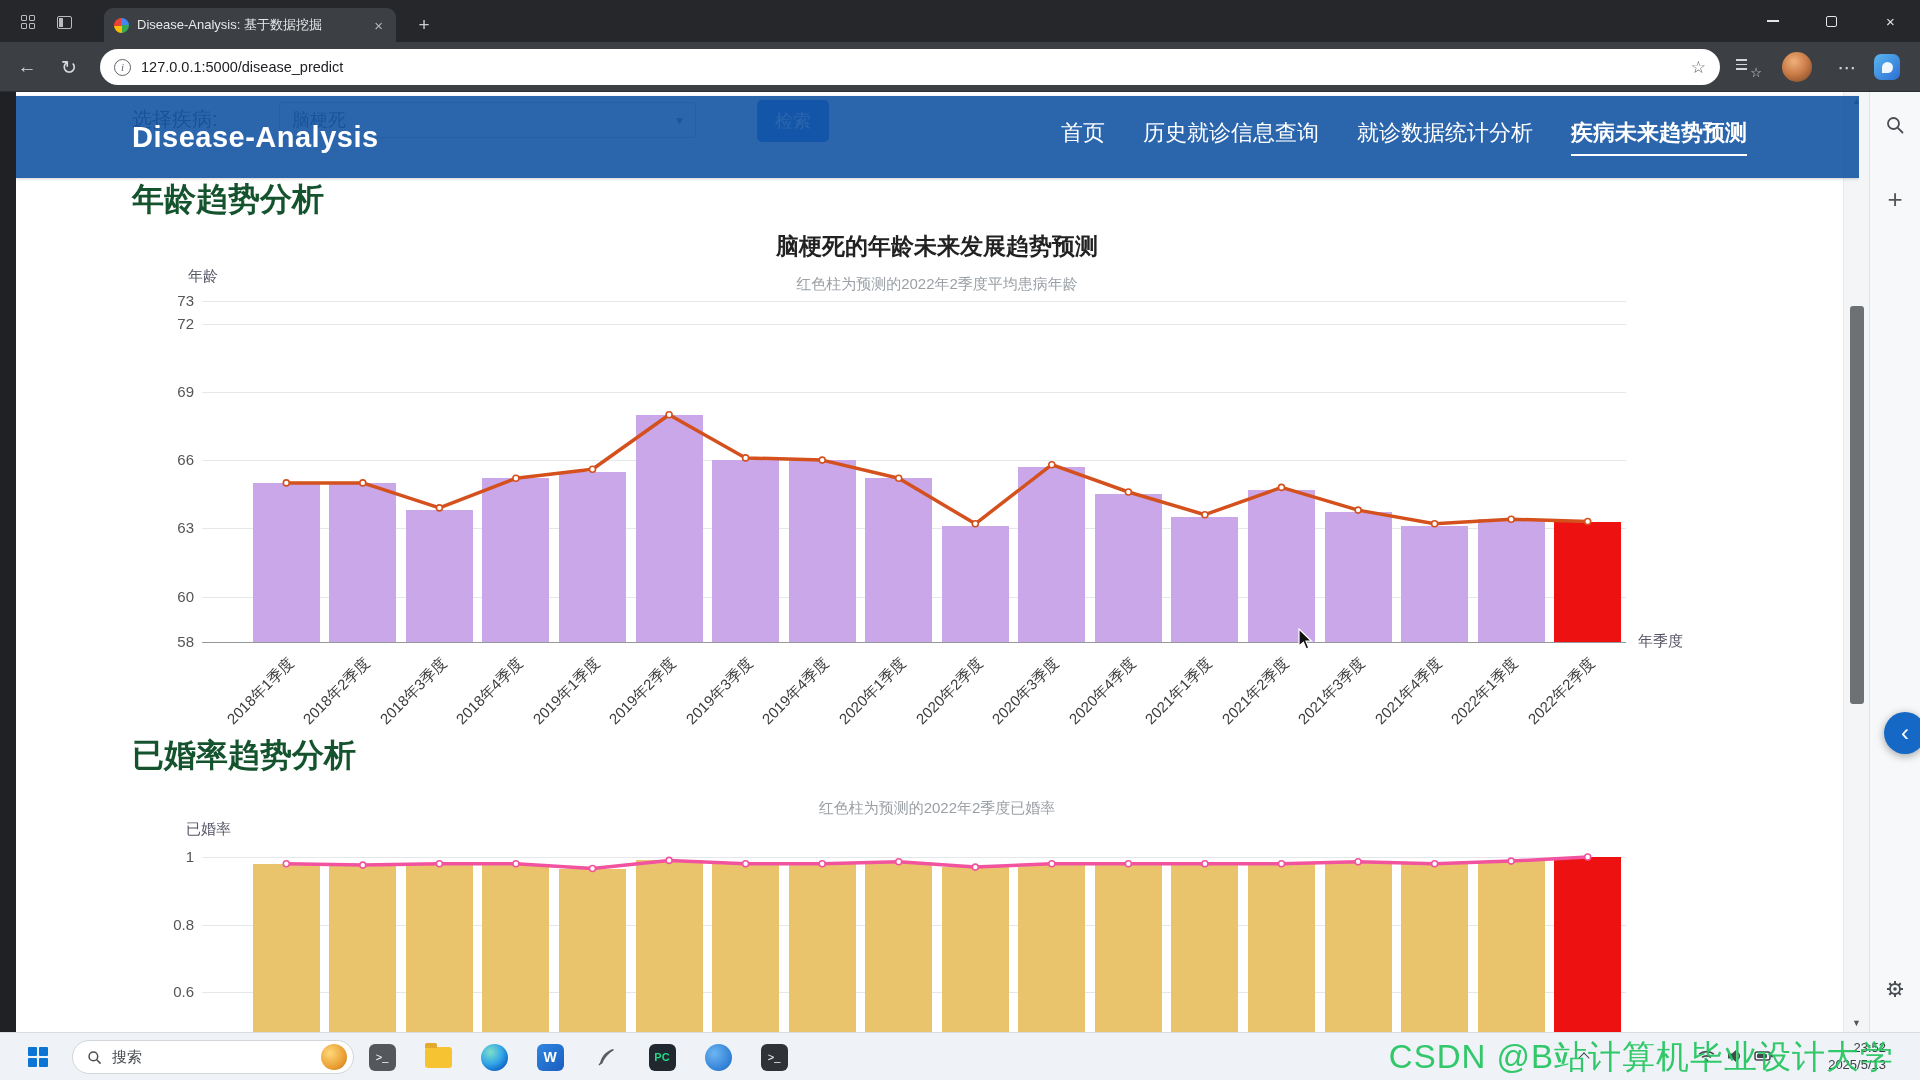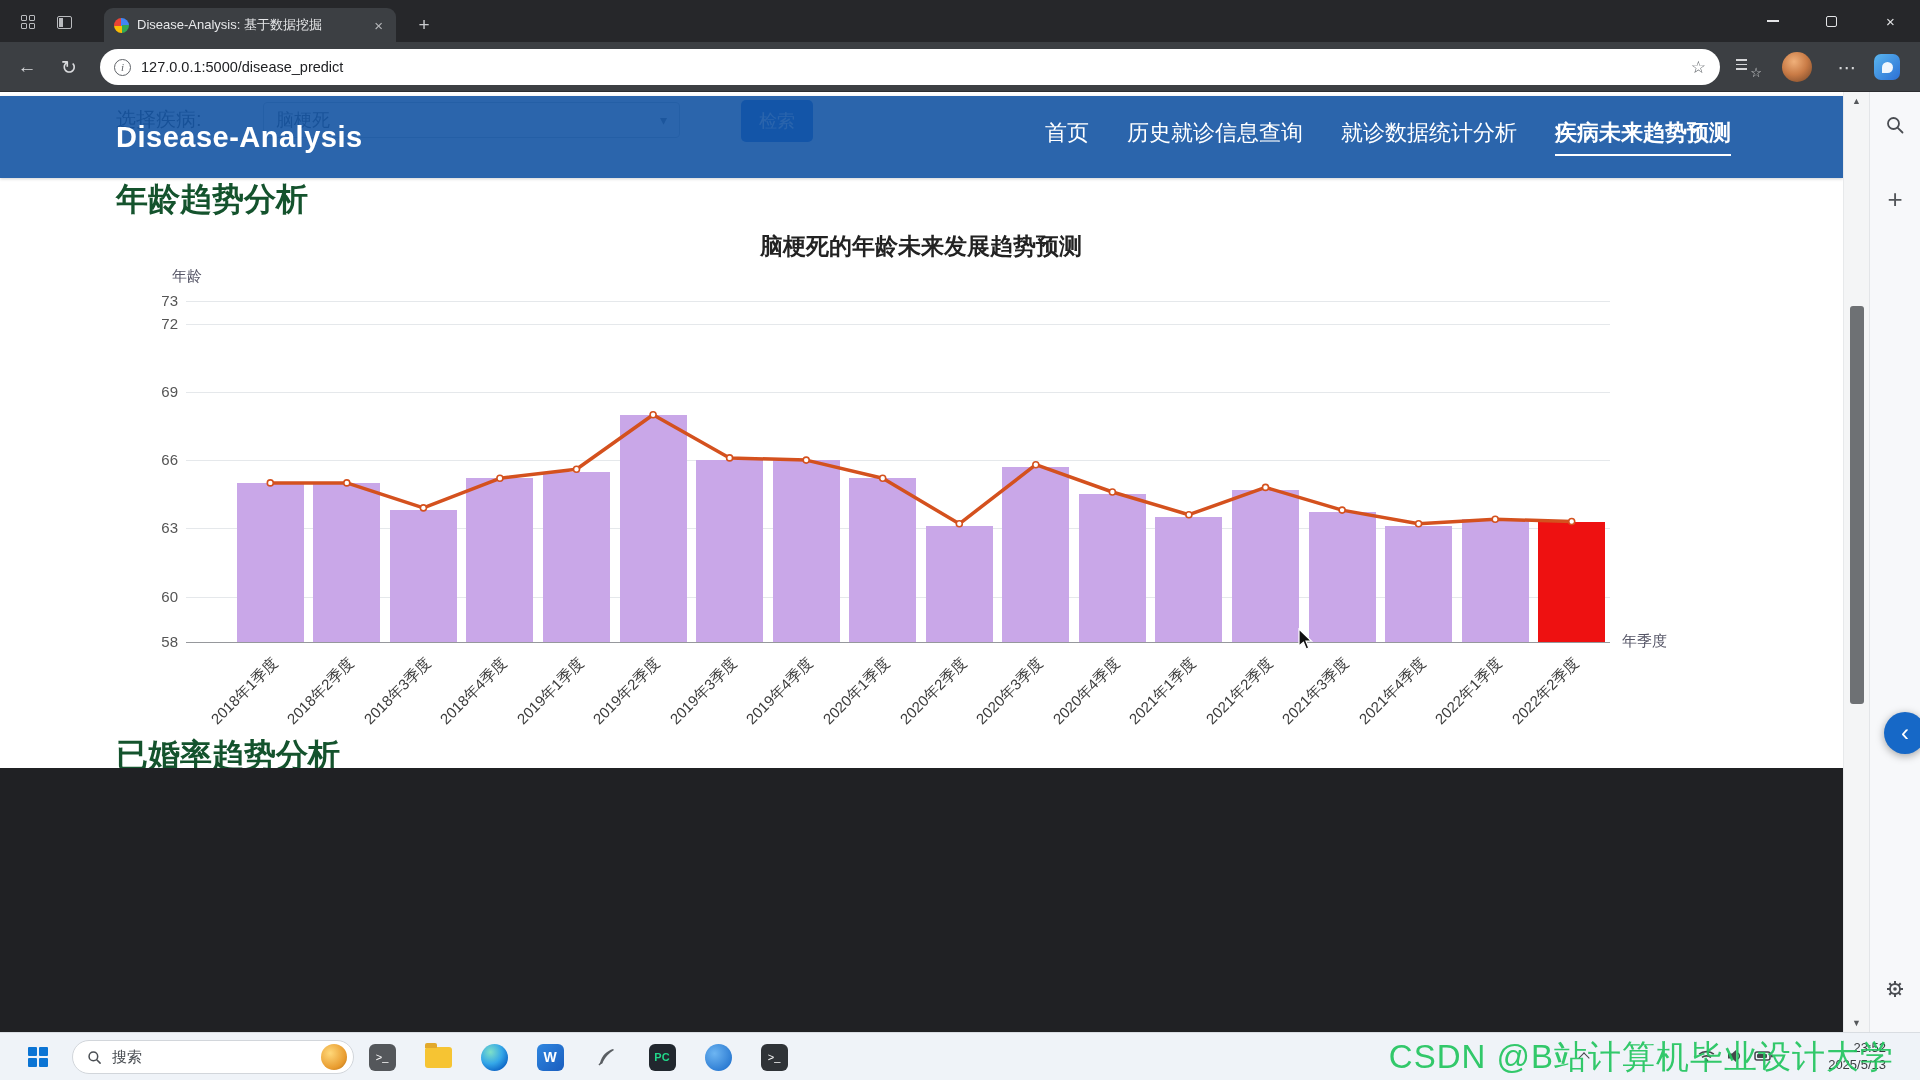--- a/index.html
+++ b/index.html
@@ -32,21 +32,21 @@
   .pill .star{margin-left:auto;color:#5f6368;font-size:17px}
   .hub{position:absolute;left:1736px;top:14px;width:24px;height:22px}
   .hub i{display:block;width:11px;height:1.6px;background:#d6d7d9;margin:3px 0}
   .hub .hstar{position:absolute;right:-2px;bottom:-2px;color:#d6d7d9;font-size:13px}
   .avatar{position:absolute;left:1782px;top:10px;width:30px;height:30px;border-radius:50%;background:radial-gradient(circle at 40% 32%,#f0b07a 0%,#c97b46 48%,#6f4226 100%)}
   .dots{position:absolute;left:1832px;top:9px;width:30px;height:32px;color:#d6d7d9;font-size:19px;display:flex;align-items:center;justify-content:center}
   .copilot{position:absolute;left:1874px;top:12px;width:26px;height:26px;border-radius:7px;background:linear-gradient(135deg,#5ab6ef,#2b6fd4);display:flex;align-items:center;justify-content:center}
   .copilot span{width:11px;height:11px;background:rgba(255,255,255,.92);border-radius:50% 50% 50% 0}
 
   
-  .page{position:absolute;left:0;top:92px;width:1843px;height:676px;background:#fff;overflow:hidden}
+  .page{position:absolute;left:16px;top:92px;width:1843px;height:940px;background:#fff;overflow:hidden}
 
   .f-label{position:absolute;left:116px;top:14px;font-size:20px;color:#333}
   .f-select{position:absolute;left:263px;top:10px;width:417px;height:36px;border:1px solid #b9bdc3;border-radius:4px;background:#fff;font-size:18px;color:#444;line-height:34px;padding-left:12px}
   .f-select .caret{position:absolute;right:12px;top:0;color:#666;font-size:14px}
   .f-btn{position:absolute;left:741px;top:8px;width:72px;height:42px;background:#0b5ed7;border-radius:5px;color:#eef2ff;font-size:18px;text-align:center;line-height:42px}
 
   .navbar{position:absolute;left:0;top:4px;width:100%;height:82px;background:rgba(20,84,163,0.9);z-index:10;box-shadow:0 1px 3px rgba(0,0,0,.18)}
   .brand{position:absolute;left:116px;top:50%;transform:translateY(-50%);color:#fff;font-size:29px;font-weight:700;letter-spacing:.5px}
   .nav-items{position:absolute;right:112px;top:0;height:100%;display:flex;align-items:center;gap:38px}
   .nav-items a{color:#fff;text-decoration:none;font-size:22px;padding-bottom:6px;border-bottom:2px solid transparent;white-space:nowrap}
@@ -167,20 +167,21 @@
       <a href="#">首页</a>
       <a href="#">历史就诊信息查询</a>
       <a href="#">就诊数据统计分析</a>
       <a href="#" class="active">疾病未来趋势预测</a>
     </div>
   </div>
 
   <h2 class="sec-h" style="left:116px;top:86px">年龄趋势分析</h2>
   <div class="chart-head" style="left:232px;top:139px;width:1378px">
     <div class="c-title">脑梗死的年龄未来发展趋势预测</div>
+    <div class="c-sub">红色柱为预测的2022年2季度平均患病年龄</div>
   </div>
   <div class="axis-name" style="left:172px;top:175px">年龄</div>
   <div class="axis-name" style="left:1622px;top:540px">年季度</div>
   <div id="chart1" class="plot" style="left:232px;top:209px;width:1378px;height:341px">
       <div class="grid-l" style="left: -46px; width: 1424px; top: 341px;"></div>
       <div class="ytick" style="right: calc(100% + 54px); top: 332px;">58</div>
       <div class="grid-l" style="left: -46px; width: 1424px; top: 295.5px;"></div>
       <div class="ytick" style="right: calc(100% + 54px); top: 286.5px;">60</div>
       <div class="grid-l" style="left: -46px; width: 1424px; top: 227.3px;"></div>
       <div class="ytick" style="right: calc(100% + 54px); top: 218.3px;">63</div>
@@ -247,20 +248,21 @@
       <div class="xtick" style="right: 423.1px; top: 353px;">2021年1季度</div>
       <div class="xtick" style="right: 346.5px; top: 353px;">2021年2季度</div>
       <div class="xtick" style="right: 269.9px; top: 353px;">2021年3季度</div>
       <div class="xtick" style="right: 193.4px; top: 353px;">2021年4季度</div>
       <div class="xtick" style="right: 116.8px; top: 353px;">2022年1季度</div>
       <div class="xtick" style="right: 40.3px; top: 353px;">2022年2季度</div>
     </div>
 
   <h2 class="sec-h" style="left:116px;top:642px">已婚率趋势分析</h2>
   <div class="chart-head" style="left:232px;top:694px;width:1378px">
+    <div class="c-sub">红色柱为预测的2022年2季度已婚率</div>
   </div>
   <div class="axis-name" style="left:170px;top:728px">已婚率</div>
   <div id="chart2" class="plot" style="left:232px;top:765px;width:1378px;height:175px">
       <div class="grid-l" style="left: -46px; width: 1424px; top: 135px;"></div>
       <div class="ytick" style="right: calc(100% + 54px); top: 126px;">0.6</div>
       <div class="grid-l" style="left: -46px; width: 1424px; top: 67.5px;"></div>
       <div class="ytick" style="right: calc(100% + 54px); top: 58.5px;">0.8</div>
       <div class="grid-l" style="left: -46px; width: 1424px; top: 0px;"></div>
       <div class="ytick" style="right: calc(100% + 54px); top: -9px;">1</div>
       <div class="bar" style="left: 4.8px; top: 6.8px; width: 67px; height: 293.3px; background: rgb(233, 196, 109);"></div>

